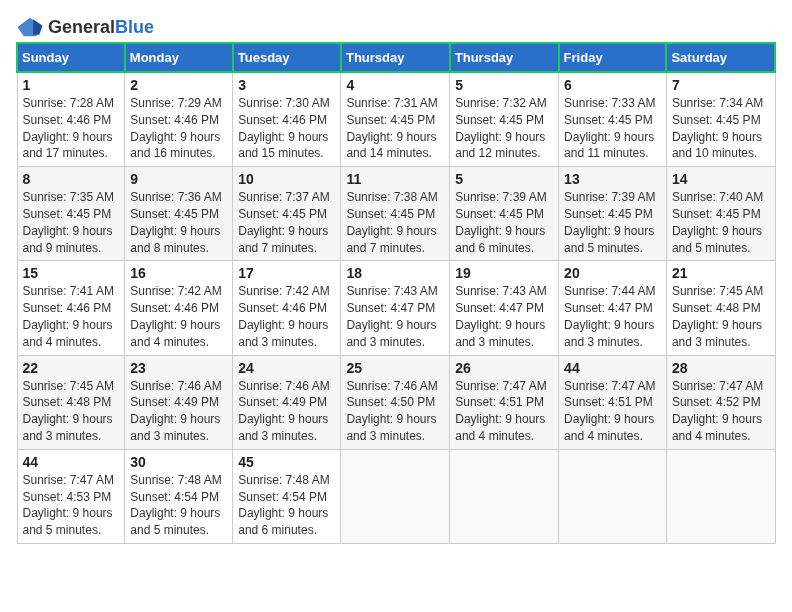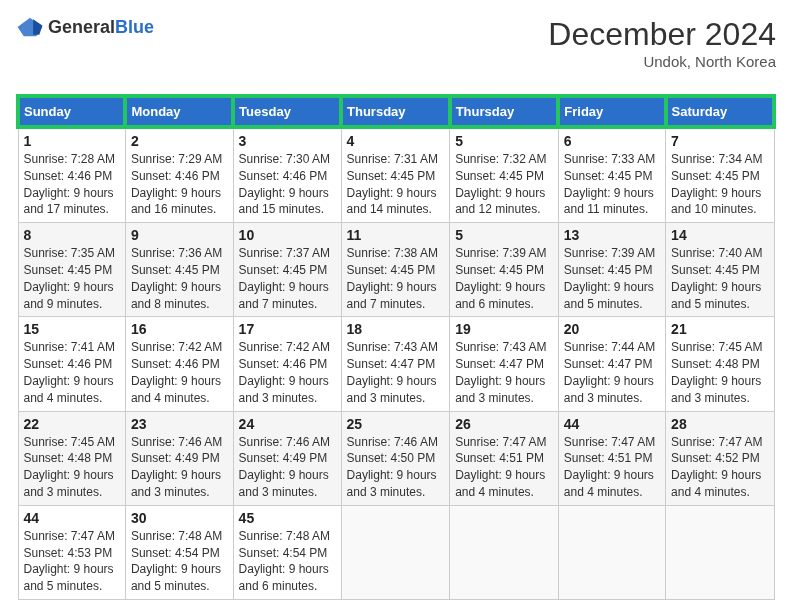--- a/index.html
+++ b/index.html
@@ -7,21 +7,21 @@
       font-family: Arial, sans-serif;
       background: #fff;
       width: 792px;
       min-height: 612px;
       padding: 16px;
     }
     .header {
       display: flex;
       justify-content: space-between;
       align-items: flex-start;
-      margin-bottom: 24px;
+      margin-bottom: 4px;
     }
     .logo {
       display: flex;
       align-items: center;
       gap: 4px;
     }
     .logo-text-general { font-size: 18px; font-weight: bold; color: #333; }
     .logo-text-blue { font-size: 18px; font-weight: bold; color: #2a6fc9; }
     .logo-icon {
       width: 28px;
@@ -36,21 +36,21 @@
       border-collapse: collapse;
       font-size: 11px;
     }
     .calendar thead th {
       background: #2a6fc9;
       color: #fff;
       padding: 6px 4px;
       text-align: left;
       font-size: 13px;
       font-weight: bold;
-      border: 4px solid #22c55e;
+      border: 2px solid #22c55e;
     }
     .calendar tbody td {
       vertical-align: top;
       border: 1px solid #ccc;
       padding: 4px 5px;
       width: 113px;
       min-height: 80px;
       background: #fff;
     }
     .calendar tbody tr:nth-child(even) td {
@@ -78,24 +78,20 @@
 <div class="header">
   <div class="logo">
     <svg class="logo-icon" viewBox="0 0 36 28" xmlns="http://www.w3.org/2000/svg">
       <polygon points="18,2 34,14 26,26 10,26 2,14" fill="#2a6fc9" opacity="0.85"></polygon>
       <polygon points="22,4 34,12 30,24 22,24" fill="#1a4fa0"></polygon>
     </svg>
     <div>
       <span class="logo-text-general">General</span><span class="logo-text-blue">Blue</span>
     </div>
   </div>
-  <div class="title-block">
-    <div class="month-title">December 2024</div>
-    <div class="location-title">Undok, North Korea</div>
-  </div>
 </div>
 
 <table class="calendar">
   <thead>
     <tr>
     <th>Sunday</th>
         <th>Monday</th>
         <th>Tuesday</th>
         <th>Thursday</th>
         <th>Thursday</th>

